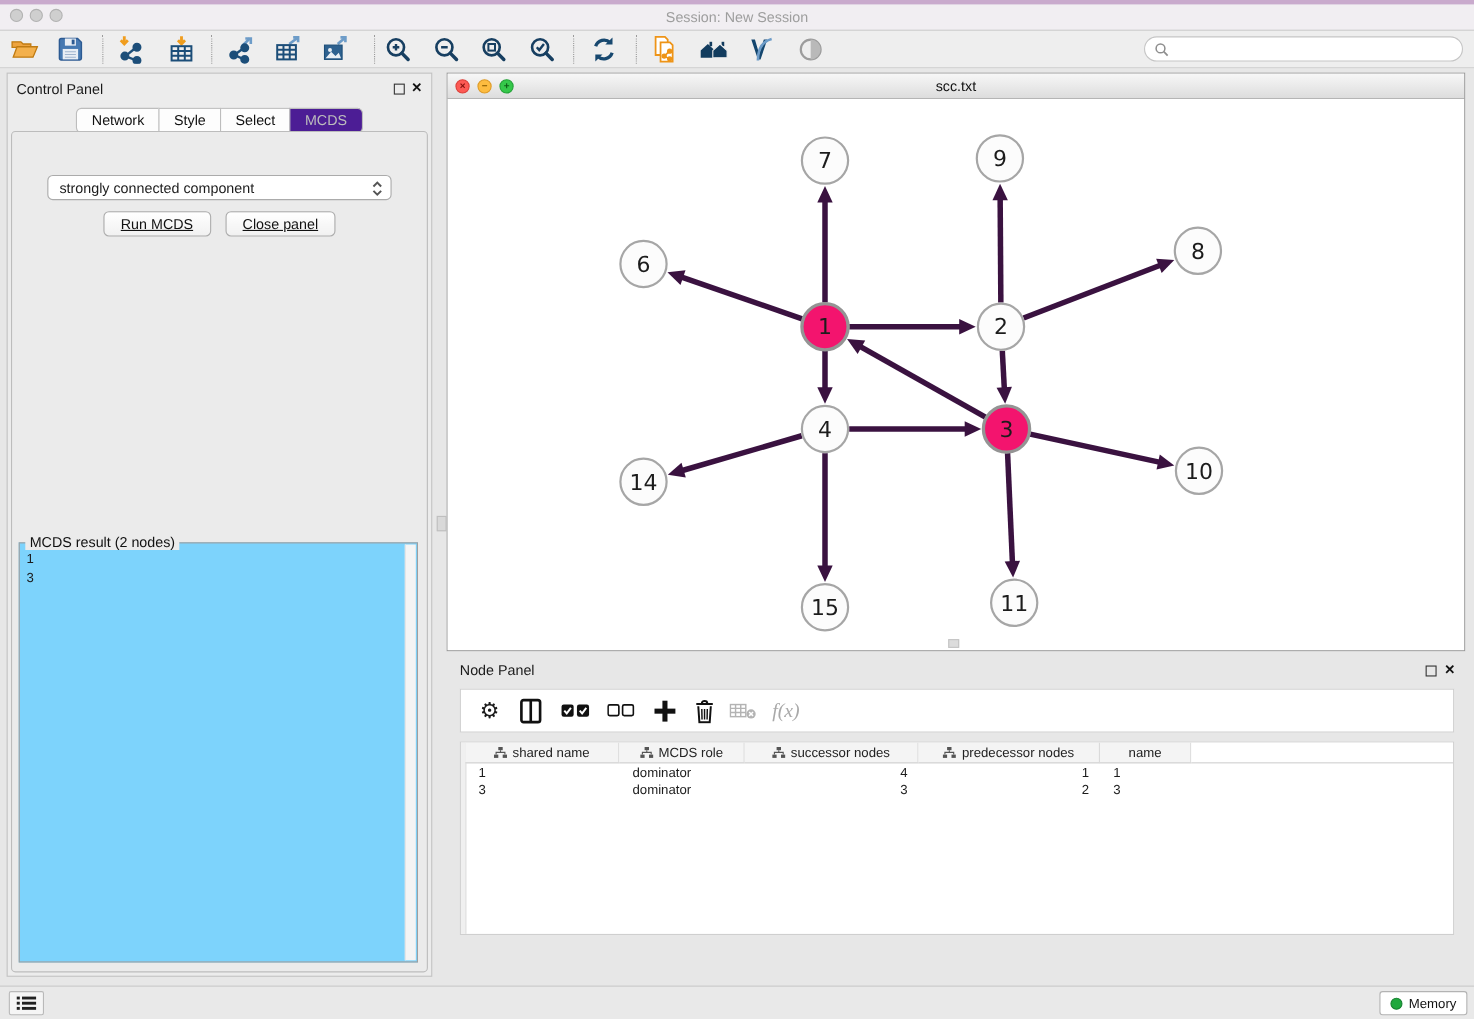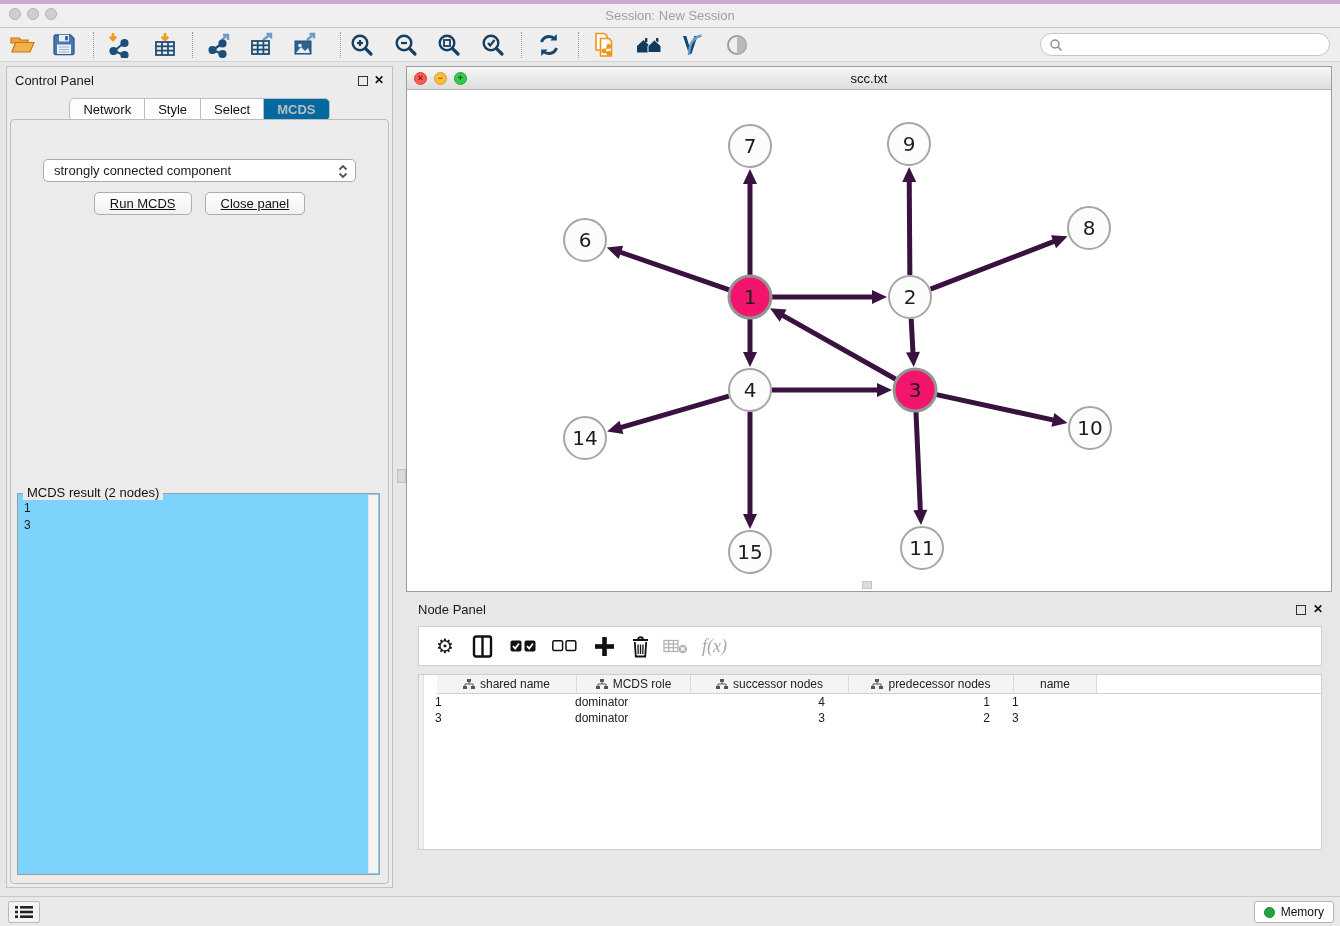--- a/index.html
+++ b/index.html
@@ -28,21 +28,21 @@
   .panel-header{position:relative;height:26px;}
   .panel-title{position:absolute;left:8px;top:6px;font-size:13px;color:#1a1a1a;}
   .float-icon{position:absolute;top:9px;width:10px;height:10px;border:1.5px solid #333;background:transparent;}
   .close-x{position:absolute;top:6px;font-size:12px;font-weight:bold;color:#111;cursor:default;}
   .cp-float{right:24px;} .cp-close{right:8px;}
   .seg-tabs{position:absolute;left:0;right:0;display:flex;justify-content:center;}
   .cp-tabs{top:31px;}
   .seg-tab{padding:3px 13px;font-size:13px;background:#fdfdfd;border:1px solid #bdbdbd;margin-left:-1px;color:#111;white-space:nowrap;}
   .seg-tab:first-child{border-radius:5px 0 0 5px;margin-left:0;}
   .seg-tab:last-child{border-radius:0 5px 5px 0;}
-  .seg-tab.selected{background:#0369a1;color:#bdbdbd;font-weight:bold;}
+  .seg-tab.selected{background:#4c1d95;color:#bdbdbd;}
   .cp-box{position:absolute;left:3px;right:3px;top:52px;bottom:3px;background:#ebebeb;border:1px solid #bcbcbc;border-radius:4px;}
   .opt-label{position:absolute;left:0;right:0;top:17px;text-align:center;font-size:13px;color:#111;}
   .cp-select{position:absolute;left:32px;right:32px;top:39px;height:23px;background:#fff;border:1px solid #ababab;border-radius:5px;display:flex;align-items:center;font-size:13px;padding-left:10px;}
   .cp-select .chev{position:absolute;right:7px;top:4px;}
   .cp-buttons{position:absolute;left:0;right:0;top:72px;display:flex;justify-content:center;gap:13px;}
   .cp-btn{height:23px;padding:0 15px;font-size:13px;background:linear-gradient(#ffffff,#f1f1f1);border:1px solid #adadad;border-radius:5px;display:flex;align-items:center;color:#111;text-decoration:underline;}
   .mcds-box{position:absolute;left:6px;right:8px;top:373px;bottom:8px;border:1px solid #9f9f9f;background:#7dd3fc;}
   .mcds-legend{position:absolute;top:-9px;left:5px;background:#ebebeb;padding:0 4px;font-size:13px;color:#111;}
   .mcds-text{position:absolute;left:2px;top:2px;right:14px;bottom:2px;font-size:12px;line-height:17px;white-space:pre;padding:4px 4px;overflow:hidden;}
   .mcds-scroll{position:absolute;right:1px;top:1px;bottom:1px;width:10px;background:#f4f4f4;border-left:1px solid #e4e4e4;}
@@ -59,21 +59,21 @@
   .split-handle{position:absolute;left:397px;top:469px;width:9px;height:14px;background:#d9d9d9;border:1px solid #bfbfbf;}
   
   .table-panel{position:absolute;left:406px;top:596px;width:926px;height:292px;}
   .tp-float{right:26px;} .tp-close{right:9px;}
   .tp-toolbar{position:absolute;left:12px;right:10px;top:30px;height:40px;background:#fff;border:1px solid #cfcfcf;display:flex;align-items:center;}
   .tp-tool{display:flex;align-items:center;justify-content:center;height:30px;}
   .tp-gear{margin-left:14px;font-size:20px;color:#1b1b1b;width:24px;}
   .tp-fx{font-family:"Liberation Serif", serif;font-style:italic;font-size:18px;color:#a9a9a9;margin-left:14px;}
   .tbl{position:absolute;left:12px;right:10px;top:78px;bottom:38px;background:#fff;border:1px solid #cfcfcf;overflow:hidden;}
   .tbl-gutter{position:absolute;left:0;top:0;bottom:0;width:5px;background:#f0f0f0;border-right:1px solid #e0e0e0;}
-  .t-head{position:absolute;left:18px;top:0;right:0;height:19px;display:flex;align-items:center;}
+  .t-head{position:absolute;left:4px;top:0;right:0;height:19px;display:flex;align-items:center;}
   .th{height:19px;background:#f4f4f4;border-right:1px solid #dadada;border-bottom:1px solid #cfcfcf;display:flex;align-items:center;justify-content:center;gap:5px;font-size:12px;color:#222;}
   .th.filler{flex:1;background:#fff;border-right:none;border-bottom:1px solid #cfcfcf;}
   .t-body{position:absolute;left:6px;top:19px;right:0;}
   .tr{display:flex;height:16px;}
   .td{font-size:12px;line-height:16px;overflow:hidden;white-space:nowrap;}
   .td.align-left{text-align:left;padding-left:10px;}
   .td.align-right{text-align:right;padding-right:12px;}
   .tp-tabs{bottom:0;}
   
   .statusbar{position:absolute;left:0;bottom:0;width:1340px;height:30px;background:#e9e9e9;border-top:1px solid #c9c9c9;}

